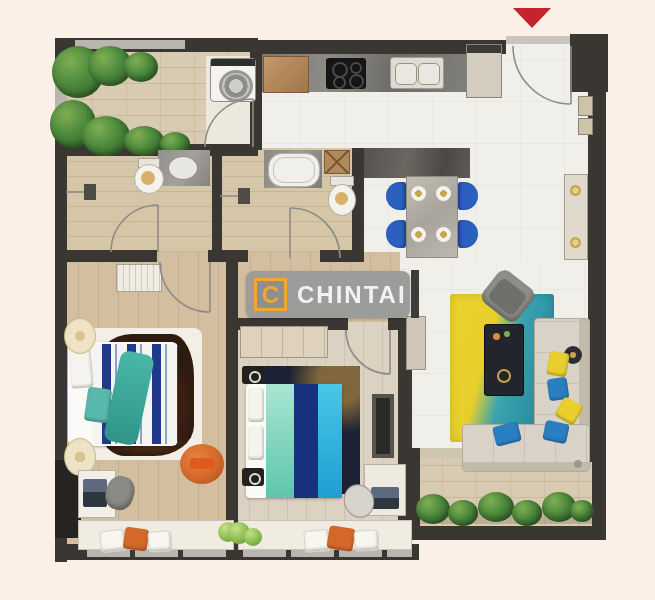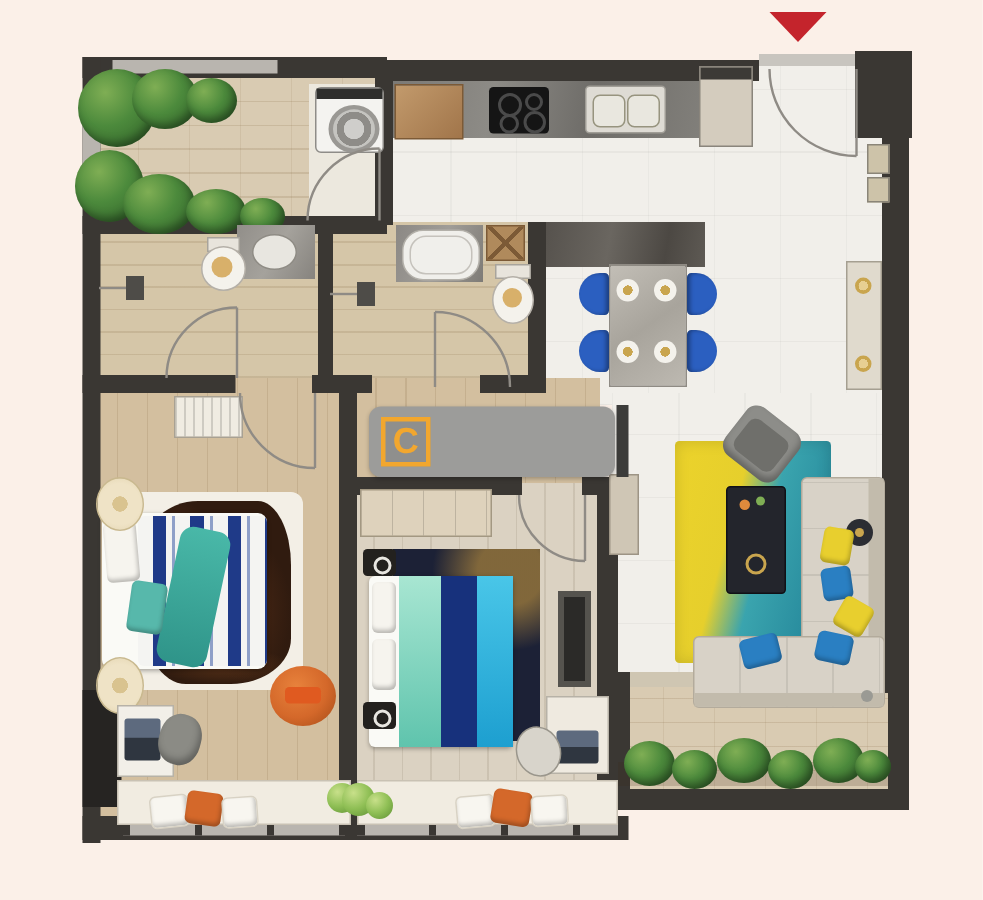--- a/index.html
+++ b/index.html
@@ -270,17 +270,18 @@
       <line x1="220" y1="196" x2="240" y2="196"></line>
     </g>
     <rect x="84" y="184" width="12" height="16" fill="#4e4c48"></rect>
     <rect x="238" y="188" width="12" height="16" fill="#4e4c48"></rect>
   </svg>
 
   <div class="logo-band">
     <div class="logo-cbox">
       <span class="logo-c">C</span>
     </div>
+    <span class="logo-text">CHINTAI</span>
   </div>
 
   <div class="marker"></div>
 
 </div>
 
 </body></html>

